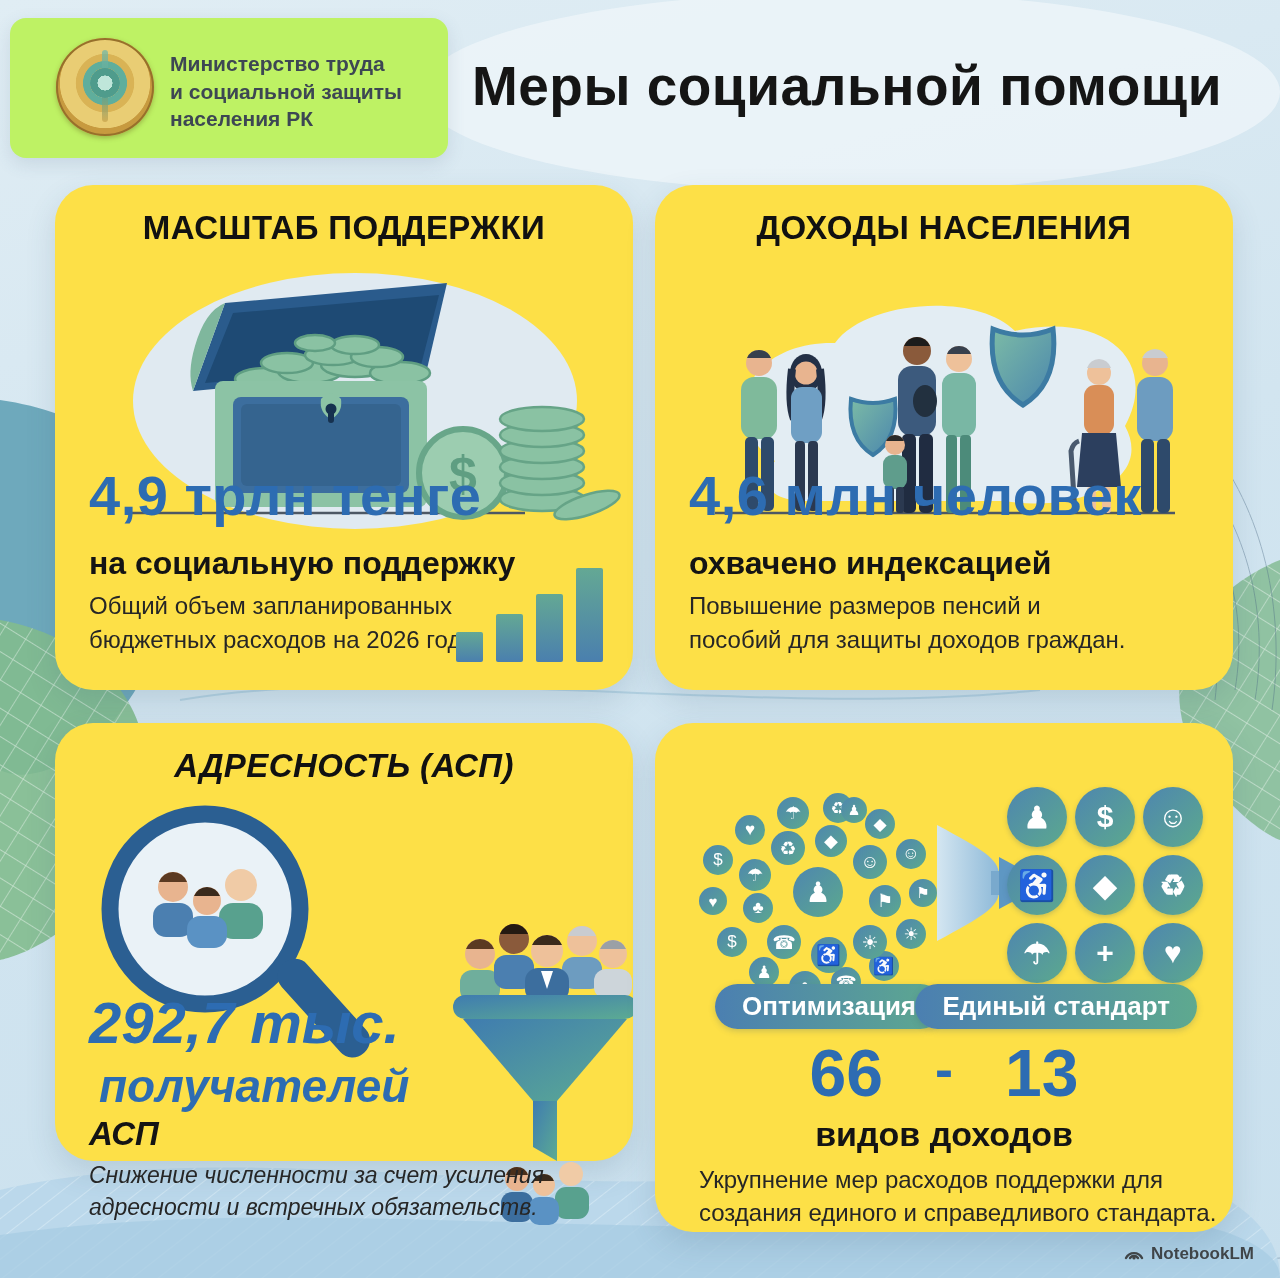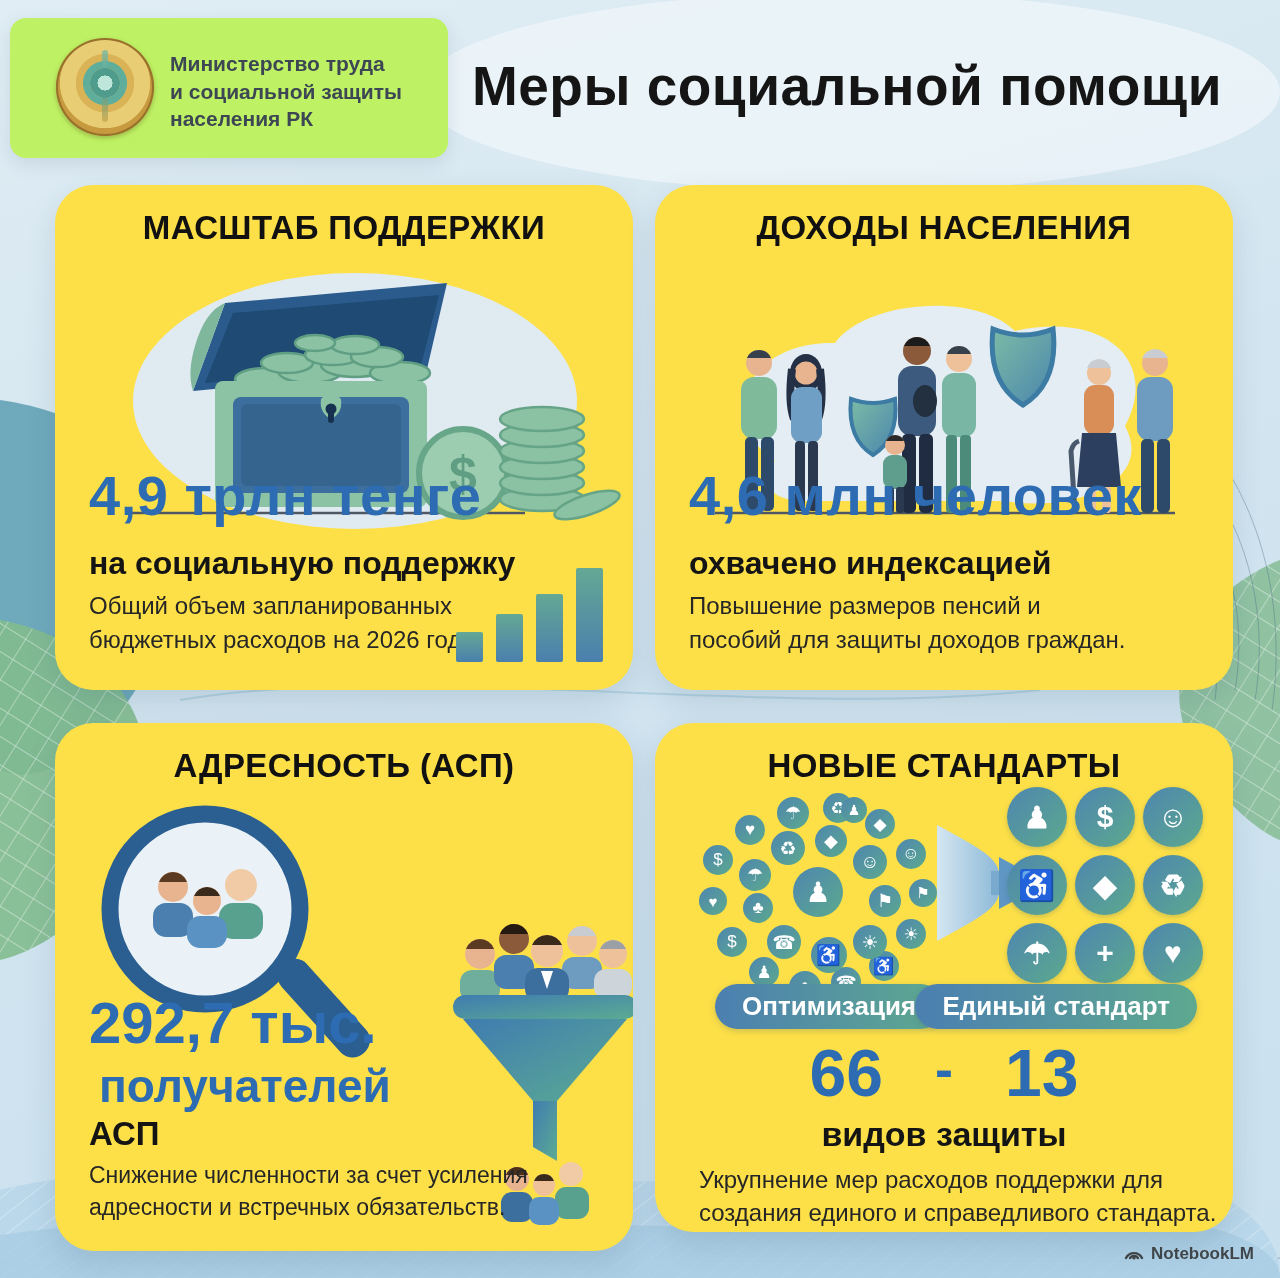--- a/index.html
+++ b/index.html
@@ -40,21 +40,21 @@
     position:absolute;left:452px;top:54px;width:790px;z-index:3;
     text-align:center;font-size:55px;font-weight:700;color:#151515;letter-spacing:.5px;
   }
   
   .card{
     position:absolute;background:#fde047;border-radius:38px;z-index:2;
     box-shadow:0 12px 30px rgba(55,85,115,.16);
   }
   #card-scale    {left:55px; top:185px; width:578px;height:505px;}
   #card-income   {left:655px;top:185px; width:578px;height:505px;}
-  #card-targeting{left:55px; top:723px; width:578px;height:528px;}
+  #card-targeting{left:55px; top:723px; width:578px;height:438px;font-style:italic;}
   #card-standards{left:655px;top:723px; width:578px;height:509px;}
   .card-title{
     position:absolute;top:24px;left:0;right:0;text-align:center;
     font-size:33px;font-weight:800;color:#111;letter-spacing:.4px;
   }
   .illu{position:absolute;left:0;top:66px;width:578px;height:310px;}
   .stat-line1{position:absolute;left:34px;top:278px;font-size:56px;font-weight:800;color:#2d6cb2;letter-spacing:.5px;white-space:nowrap;}
   .stat-line2{position:absolute;left:34px;top:344px;font-size:32px;font-weight:800;color:#141414;white-space:nowrap;margin-top:16px;}
   .caption{position:absolute;left:34px;top:404px;font-size:24px;line-height:34px;font-weight:500;color:#262626;}
   
@@ -350,21 +350,20 @@
   <div class="stat-a">292,7 тыс.</div>
   <div class="stat-b">получателей</div>
   <div class="stat-c">АСП</div>
   <div class="caption">
     <div>Снижение численности за счет усиления</div>
     <div>адресности и встречных обязательств.</div>
   </div>
 </div>
 
 <div class="card" id="card-standards">
-  <div class="card-title">НОВЫЕ СТАНДАРТЫ</div>
   <div class="cluster" id="icon-cluster">
       <span class="mini-icon" style="left: 100px; top: 78px; width: 50px; height: 50px; font-size: 28px;">♟</span>
       <span class="mini-icon" style="left: 10px; top: 56px; width: 30px; height: 30px; font-size: 17px;">$</span>
       <span class="mini-icon" style="left: 42px; top: 26px; width: 30px; height: 30px; font-size: 17px;">♥</span>
       <span class="mini-icon" style="left: 84px; top: 8px; width: 32px; height: 32px; font-size: 18px;">☂</span>
       <span class="mini-icon" style="left: 130px; top: 4px; width: 30px; height: 30px; font-size: 17px;">♻</span>
       <span class="mini-icon" style="left: 172px; top: 20px; width: 30px; height: 30px; font-size: 17px;">◆</span>
       <span class="mini-icon" style="left: 203px; top: 50px; width: 30px; height: 30px; font-size: 17px;">☺</span>
       <span class="mini-icon" style="left: 216px; top: 90px; width: 28px; height: 28px; font-size: 15px;">⚑</span>
       <span class="mini-icon" style="left: 203px; top: 130px; width: 30px; height: 30px; font-size: 17px;">☀</span>
@@ -407,21 +406,21 @@
       <div class="big-icon">+</div>
       <div class="big-icon">♥</div>
     </div>
   <div class="badge badge-left">Оптимизация</div>
   <div class="badge badge-right">Единый стандарт</div>
   <div class="vs-row">
     <span>66</span>
     <span class="sep">-</span>
     <span>13</span>
   </div>
-  <div class="subtitle">видов защиты</div>
+  <div class="subtitle">видов доходов</div>
   <div class="caption">
     <div>Укрупнение мер расходов поддержки для</div>
     <div>создания единого и справедливого стандарта.</div>
   </div>
 </div>
 
 <div class="watermark">
   <svg width="20" height="20" viewBox="0 0 20 20">
     <path d="M2,14 A9,9 0 0 1 18,14" fill="none" stroke="#2e2e2e" stroke-width="2.4" stroke-linecap="round"></path>
     <path d="M6,14 A5,5 0 0 1 14,14" fill="none" stroke="#2e2e2e" stroke-width="2.4" stroke-linecap="round"></path>

